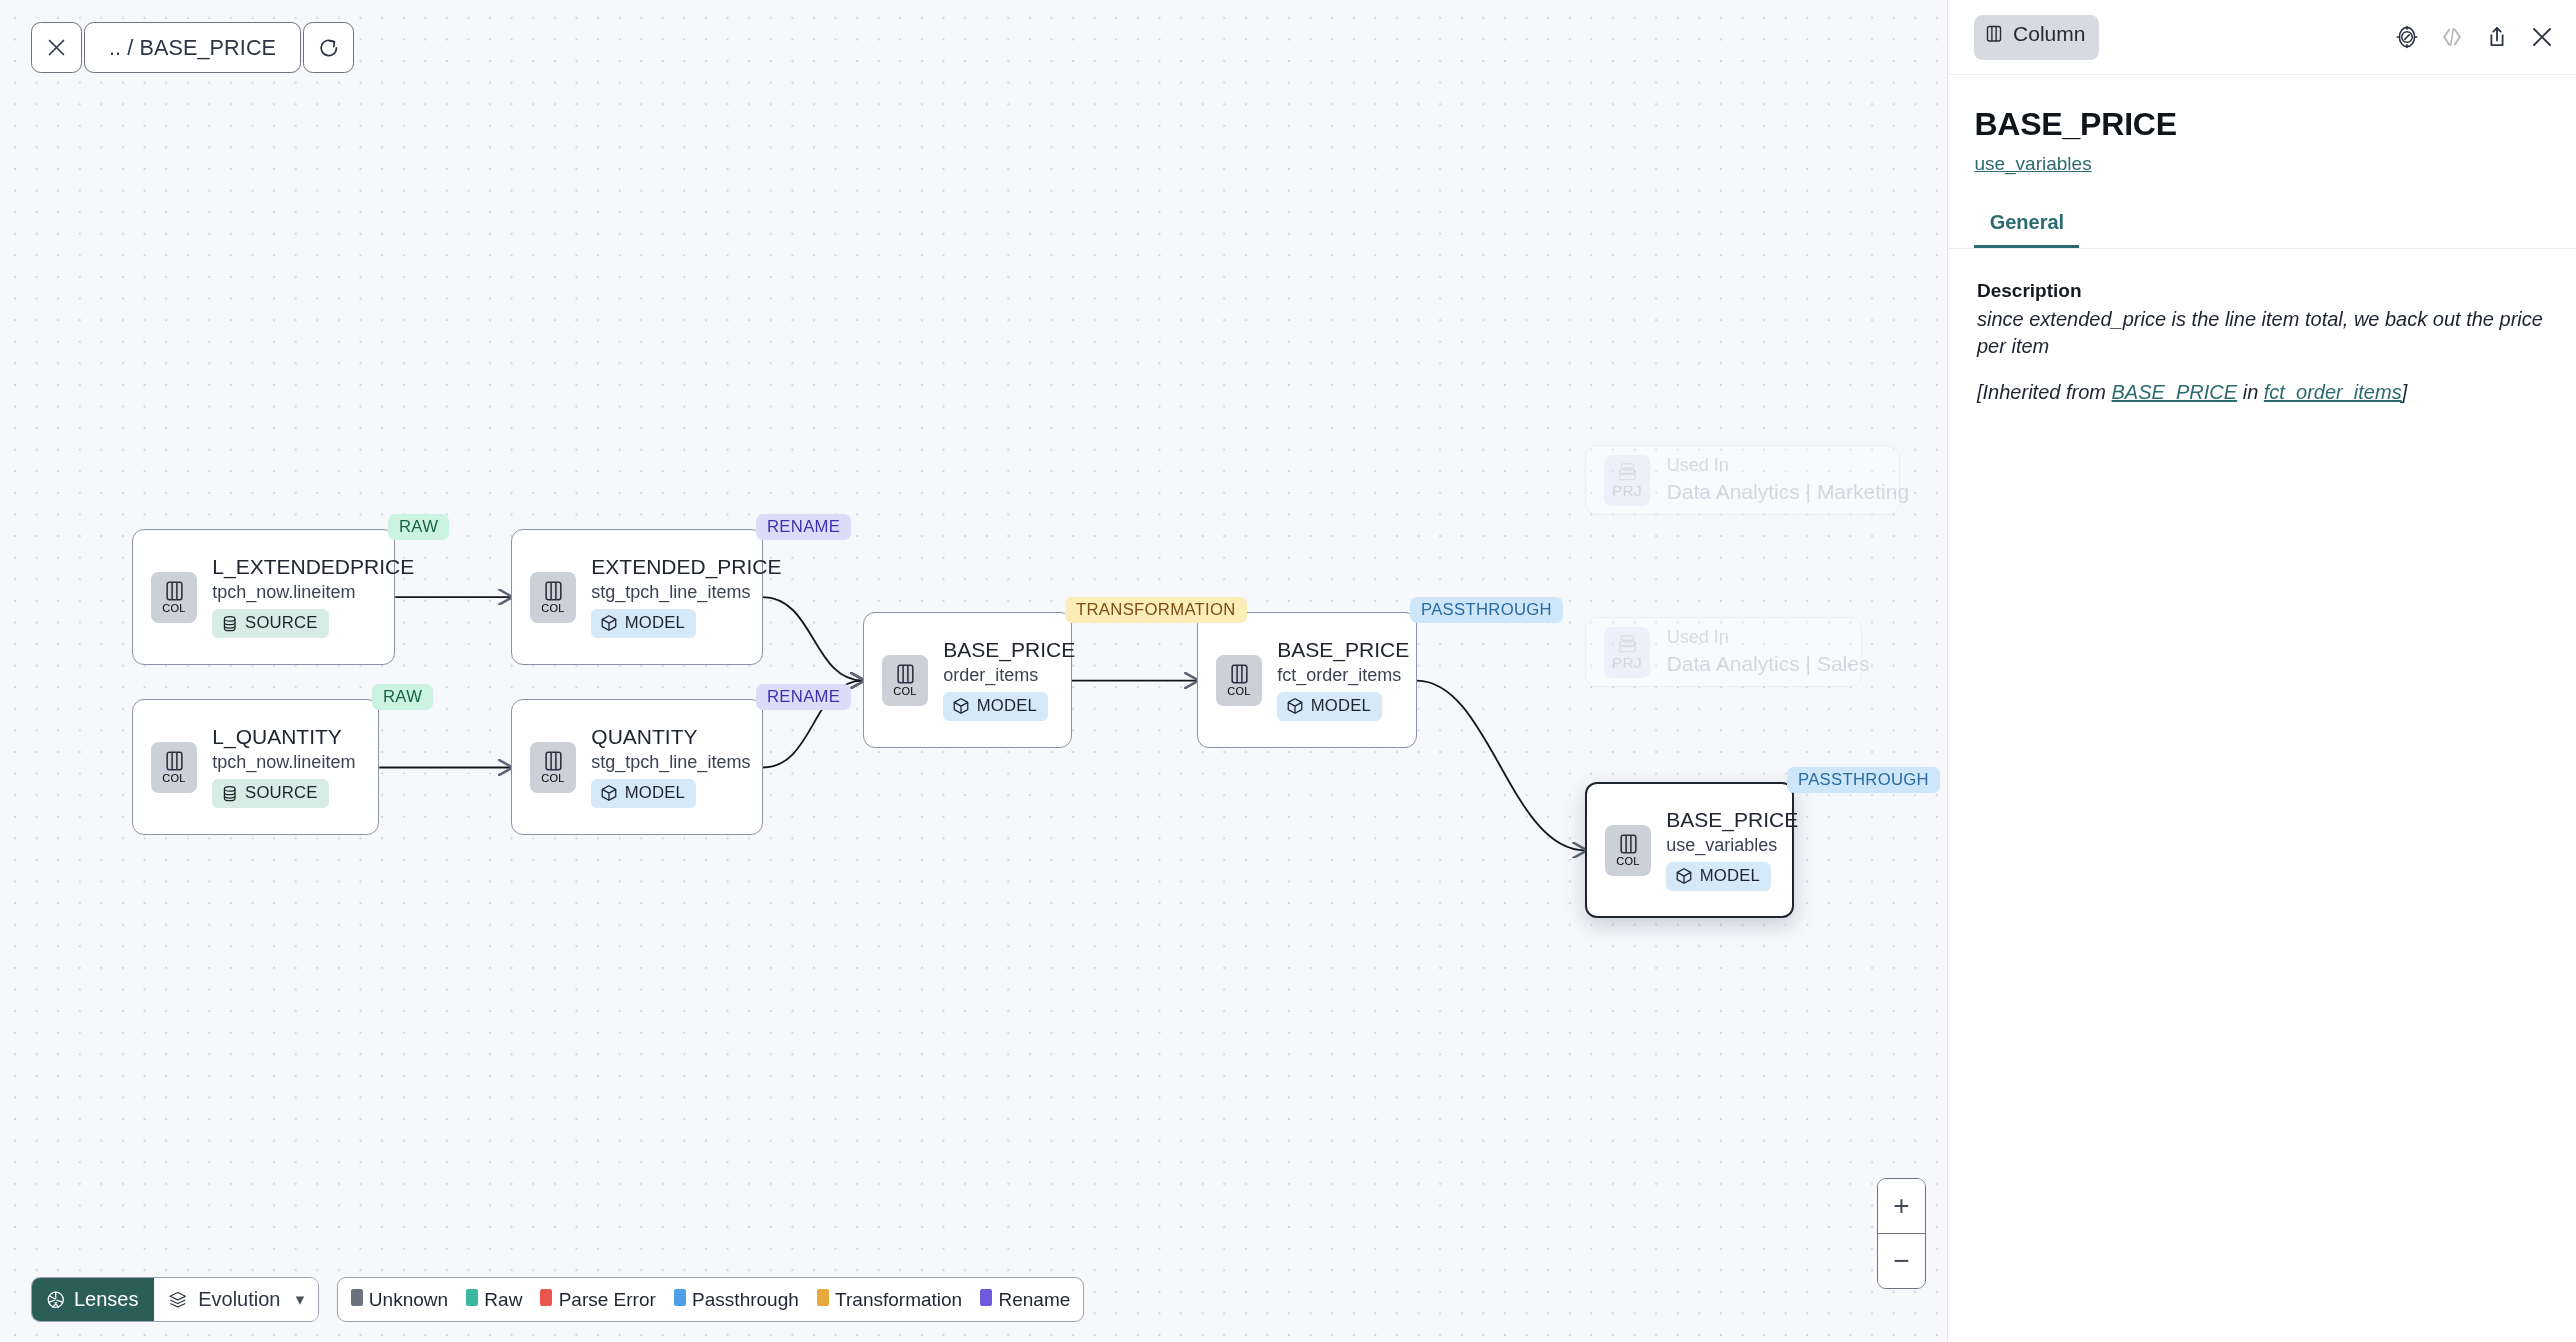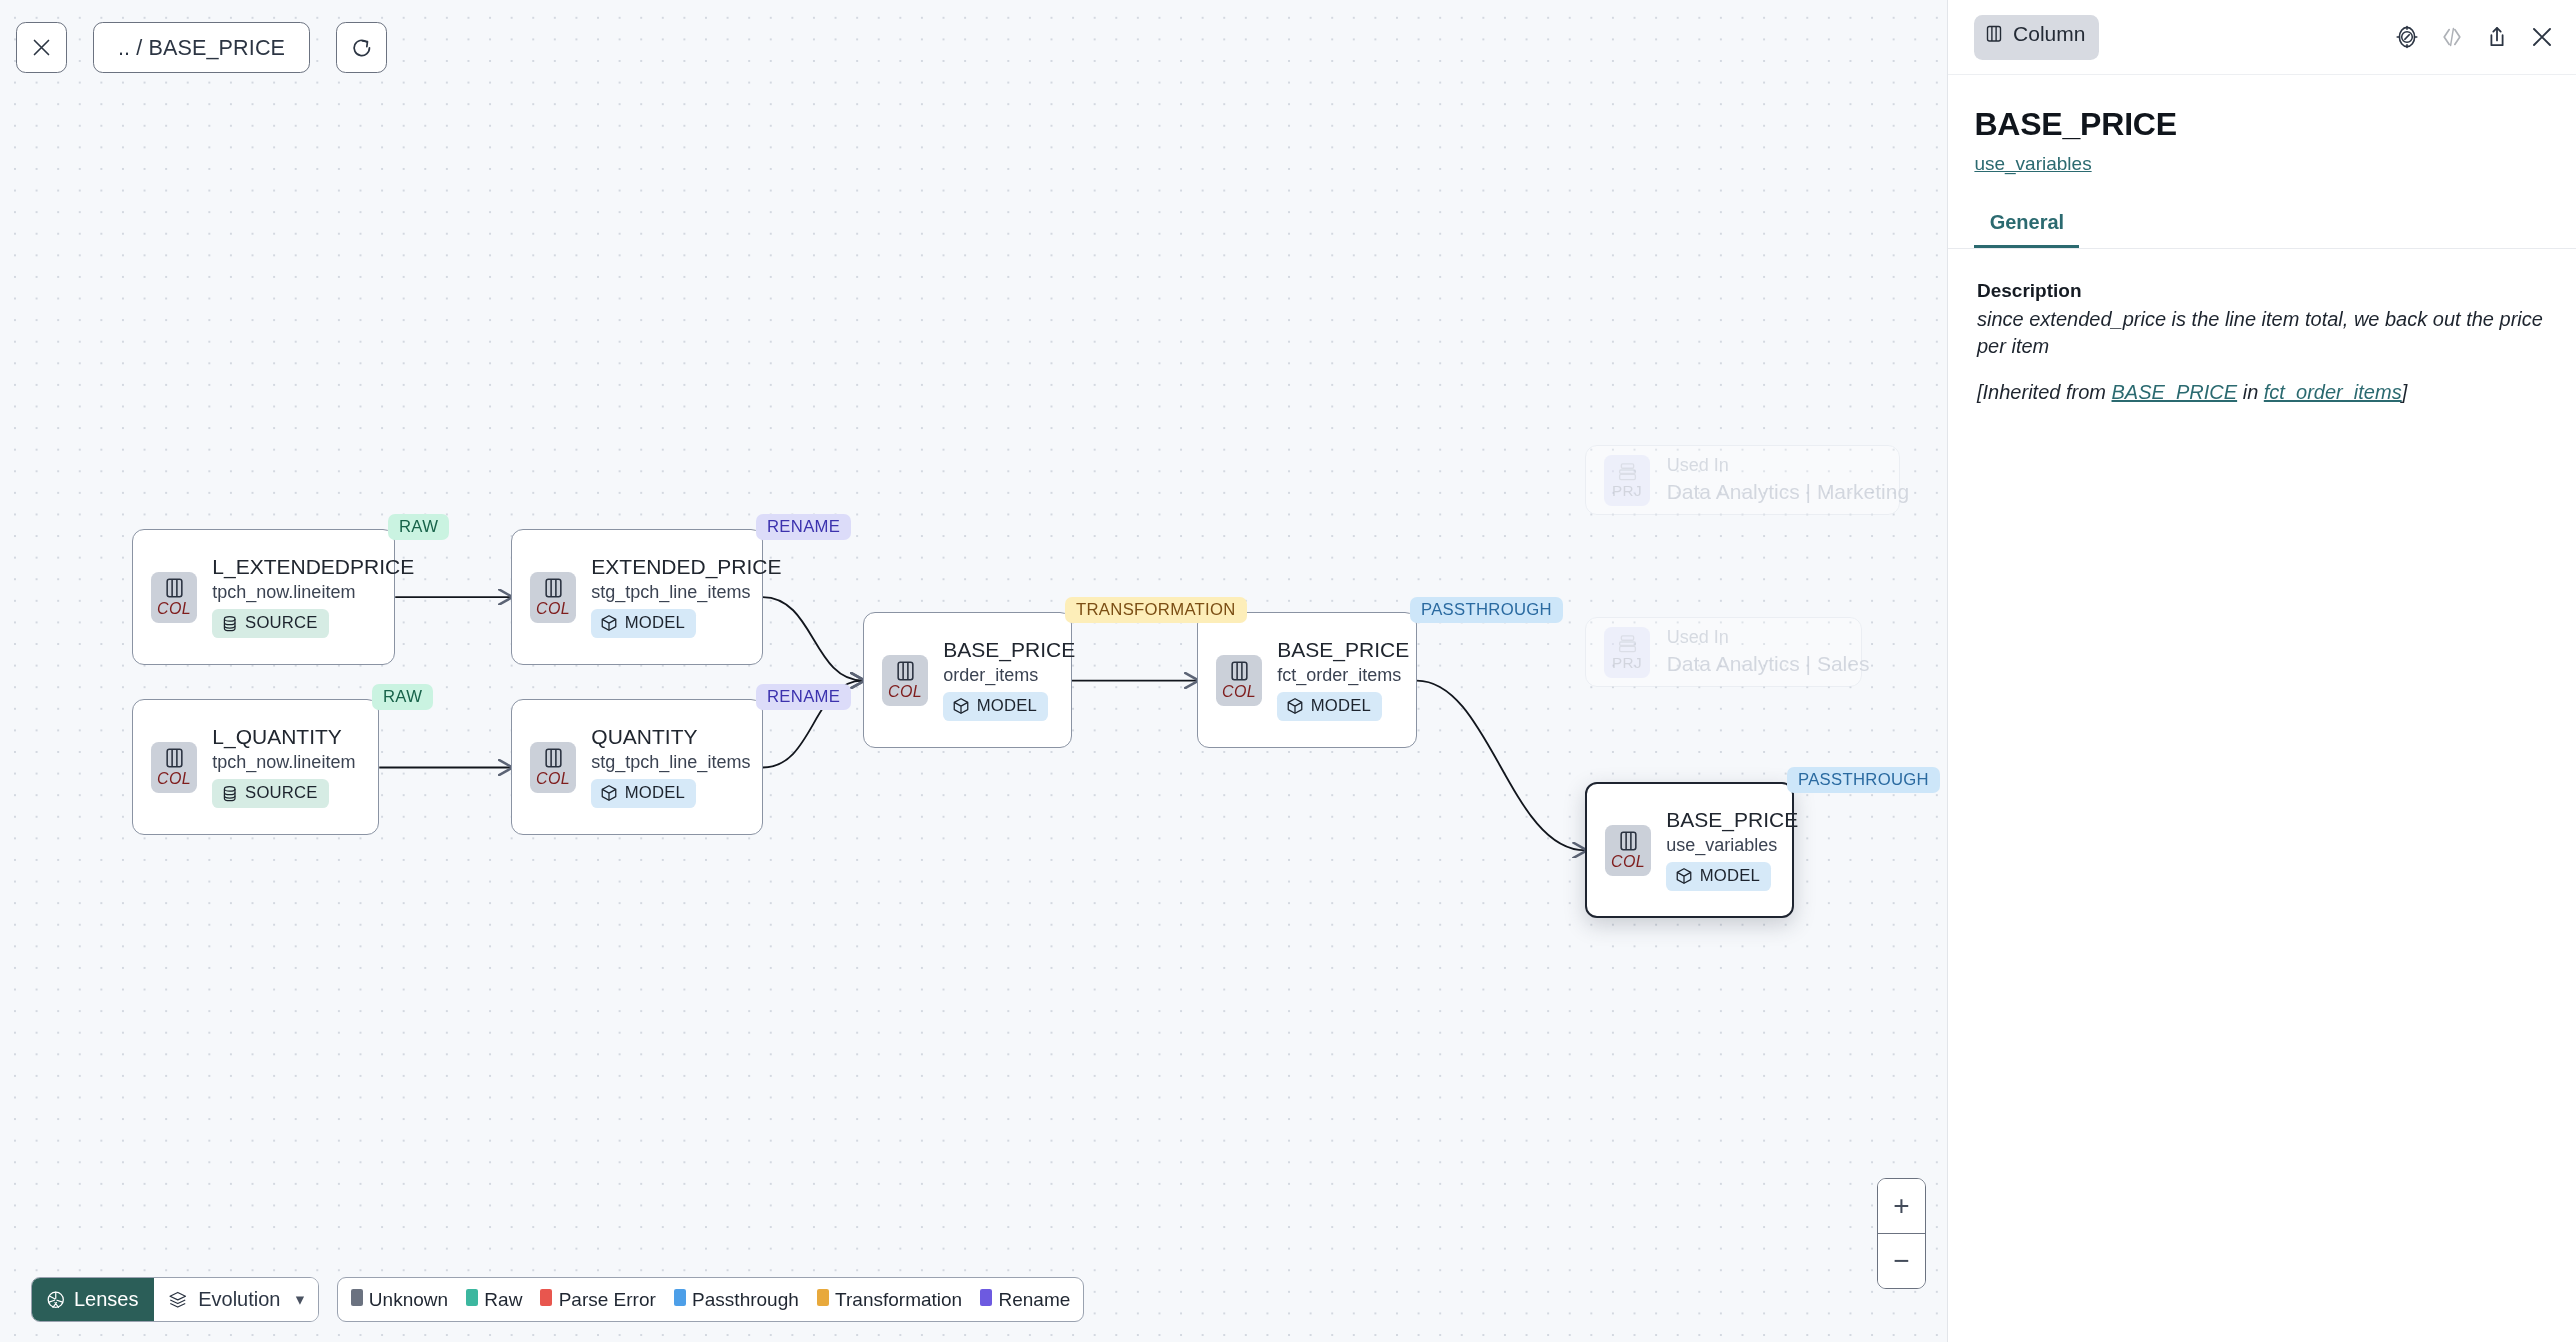--- a/index.html
+++ b/index.html
@@ -17,21 +17,21 @@
     width: 1947px; height: 1343px;
     background-color: #f6f8fb;
     background-image: radial-gradient(circle, #d3d8e0 1.1px, transparent 1.2px);
     background-size: 21.6px 21.6px;
     background-position: 4.2px 7px;
     overflow: hidden;
     flex: 0 0 auto;
   }
 
   
-  #top-tools { position: absolute; left: 16px; top: 22px; display: flex; align-items: center; gap: 26px; z-index: 30; }
+  #top-tools { position: absolute; left: 31px; top: 22px; display: flex; align-items: center; gap: 2px; z-index: 30; }
   .tool-btn {
     background: #fff; border: 1.1px solid #6b7280; border-radius: 9.7px;
     height: 51px; display: flex; align-items: center; justify-content: center;
     color: #313c4e; cursor: pointer;
   }
   .tool-square { width: 51px; }
   .tool-path { padding: 0 24px; font-size: 21.6px; color: #2c3543; letter-spacing: 0.1px; white-space: nowrap; }
 
   
   .node {
@@ -42,21 +42,21 @@
     z-index: 10;
   }
   .node.selected { border: 2.8px solid #1e2430; box-shadow: 0 7px 21px rgba(40,50,70,.22); z-index: 14; }
   .node-inner { display: flex; align-items: center; height: 100%; padding: 0 15.3px 0 18px; gap: 15.3px; }
   .col-chip {
     background: #cbd0d9; border-radius: 7.7px;
     width: 46px; height: 51px;
     display: flex; flex-direction: column; align-items: center; justify-content: center;
     gap: 1.4px; flex: 0 0 auto;
   }
-  .col-chip .lbl { font-size: 16px; color: #7f1d1d; letter-spacing: 0.3px; line-height: 1; font-style: italic; }
+  .col-chip .lbl { font-size: 11px; color: #000000; letter-spacing: 0.3px; line-height: 1; }
   .node-body { display: flex; flex-direction: column; gap: 4.2px; }
   .node-title { font-size: 21px; color: #20262f; line-height: 1.05; white-space: nowrap; }
   .node-sub { font-size: 18px; color: #3b4352; line-height: 1.05; white-space: nowrap; }
   .mat-badge {
     margin-top: 3.5px; align-self: flex-start;
     display: inline-flex; align-items: center; gap: 7px;
     padding: 4.2px 11px 4.2px 8.4px; border-radius: 6.3px;
     font-size: 16.7px; color: #1d242e; letter-spacing: 0.2px;
   }
   .mat-badge.source { background: #d6ece4; }

